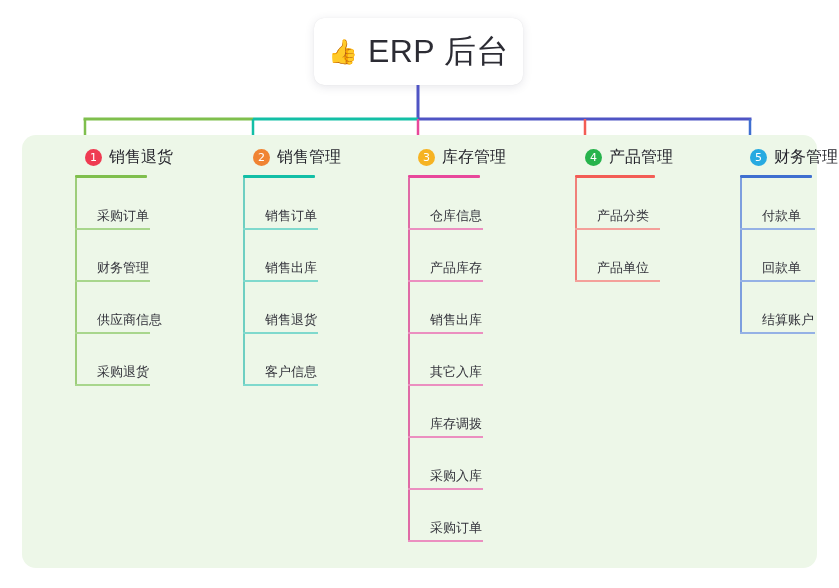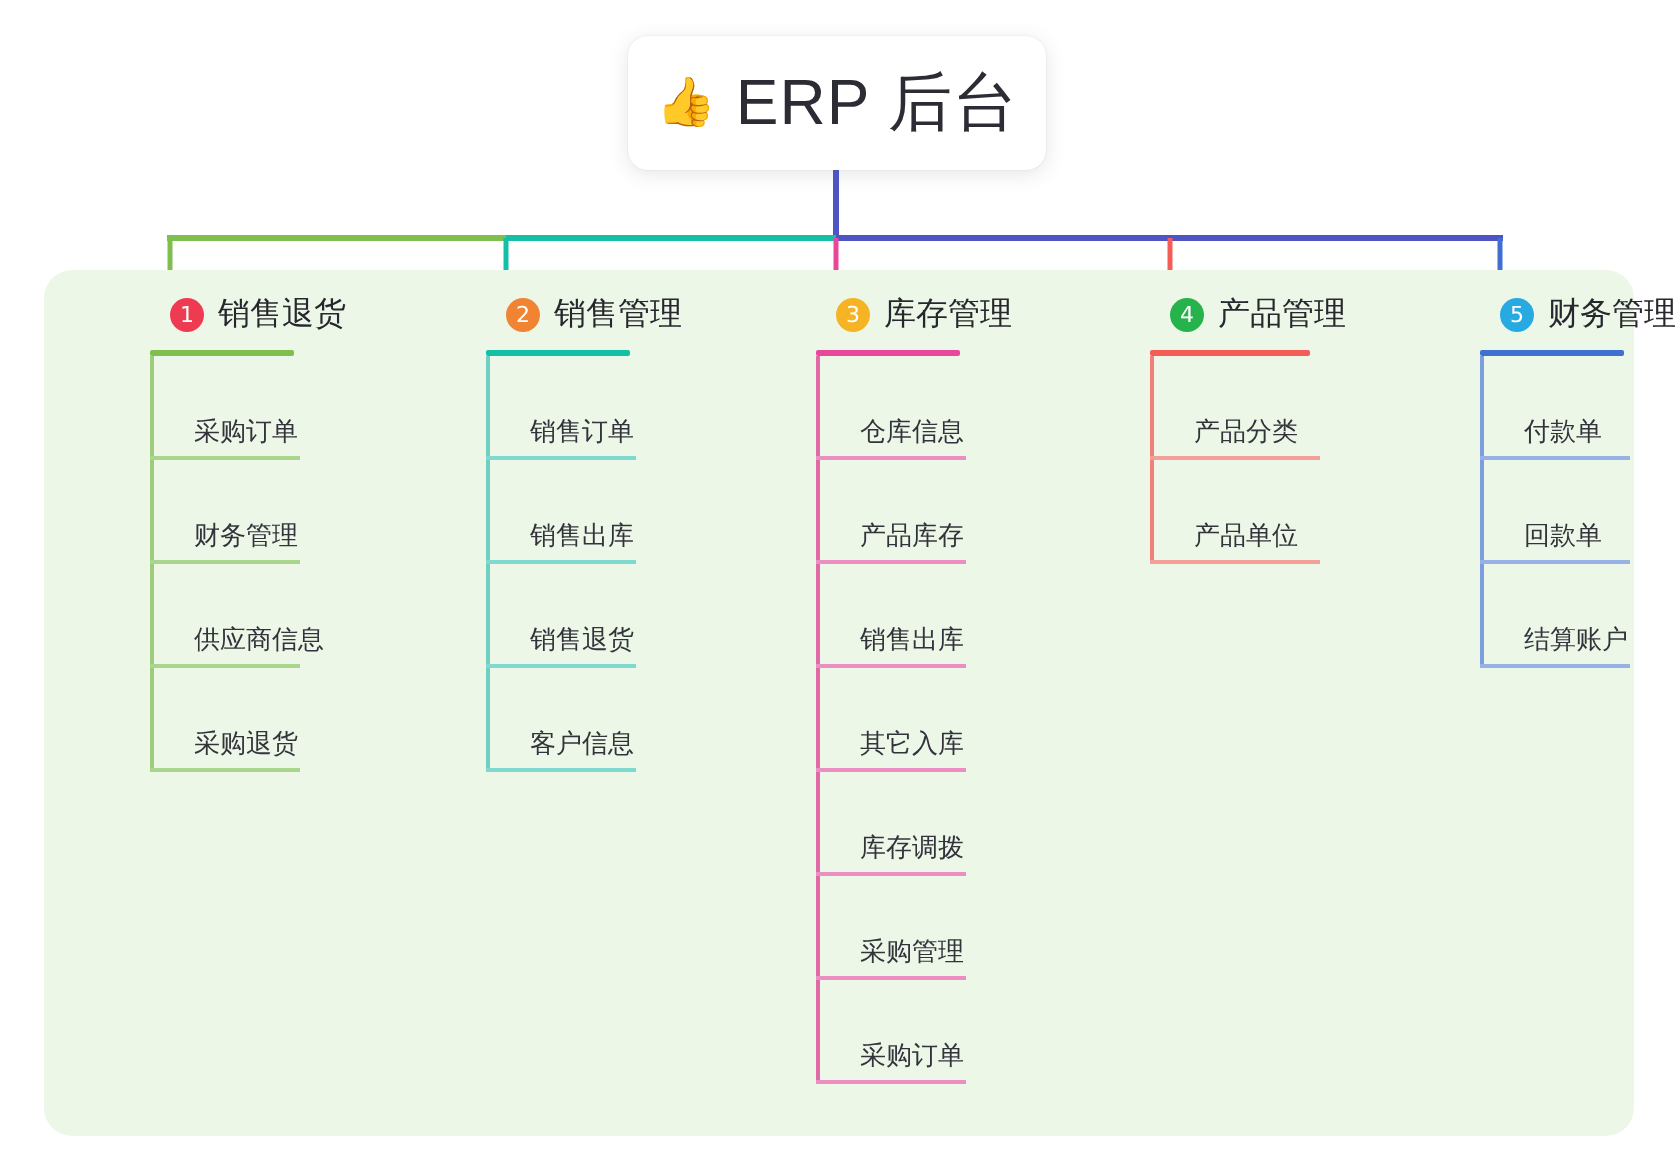--- a/index.html
+++ b/index.html
@@ -235,21 +235,21 @@
           </div>
           <div class="leaf">
             <span class="leaf-text">其它入库</span>
             <div class="leaf-underline" style="background: rgb(235, 143, 192); width: 75px;"></div>
           </div>
           <div class="leaf">
             <span class="leaf-text">库存调拨</span>
             <div class="leaf-underline" style="background: rgb(235, 143, 192); width: 75px;"></div>
           </div>
           <div class="leaf">
-            <span class="leaf-text">采购管理</span>
+            <span class="leaf-text">采购入库</span>
             <div class="leaf-underline" style="background: rgb(235, 143, 192); width: 75px;"></div>
           </div>
           <div class="leaf">
             <span class="leaf-text">采购订单</span>
             <div class="leaf-underline" style="background: rgb(235, 143, 192); width: 75px;"></div>
           </div>
         </div>
       </div>
       <div class="column" style="left: 575px;">
         <div class="col-header">

